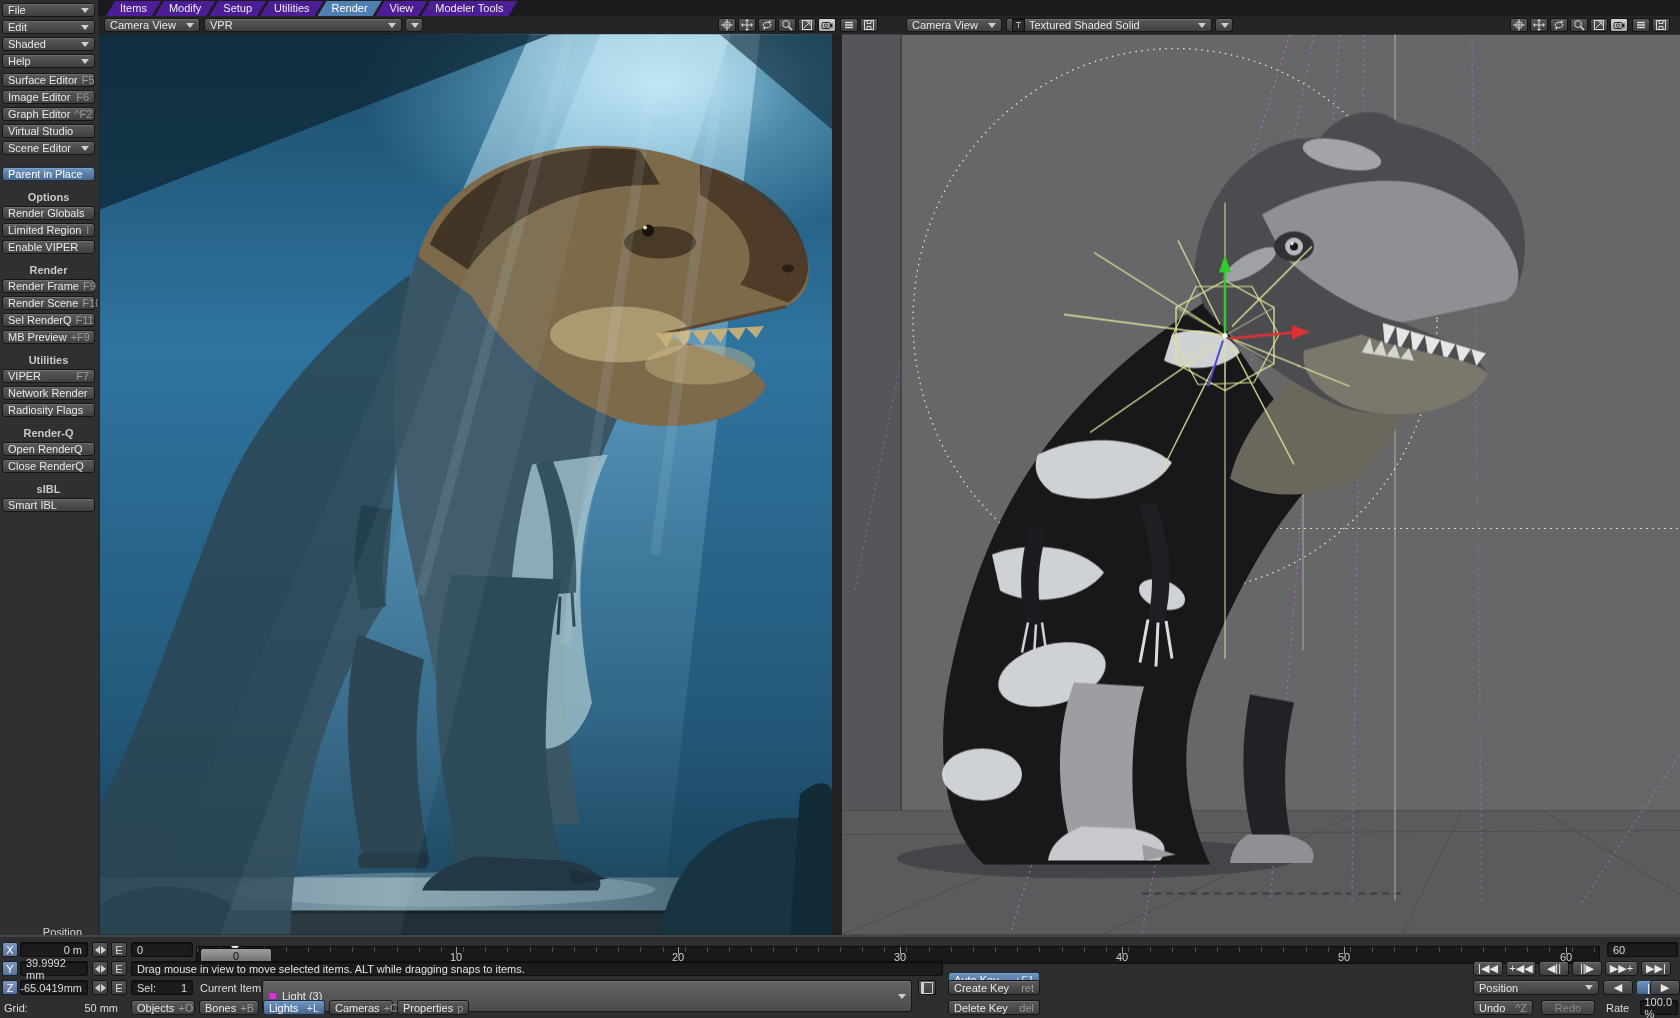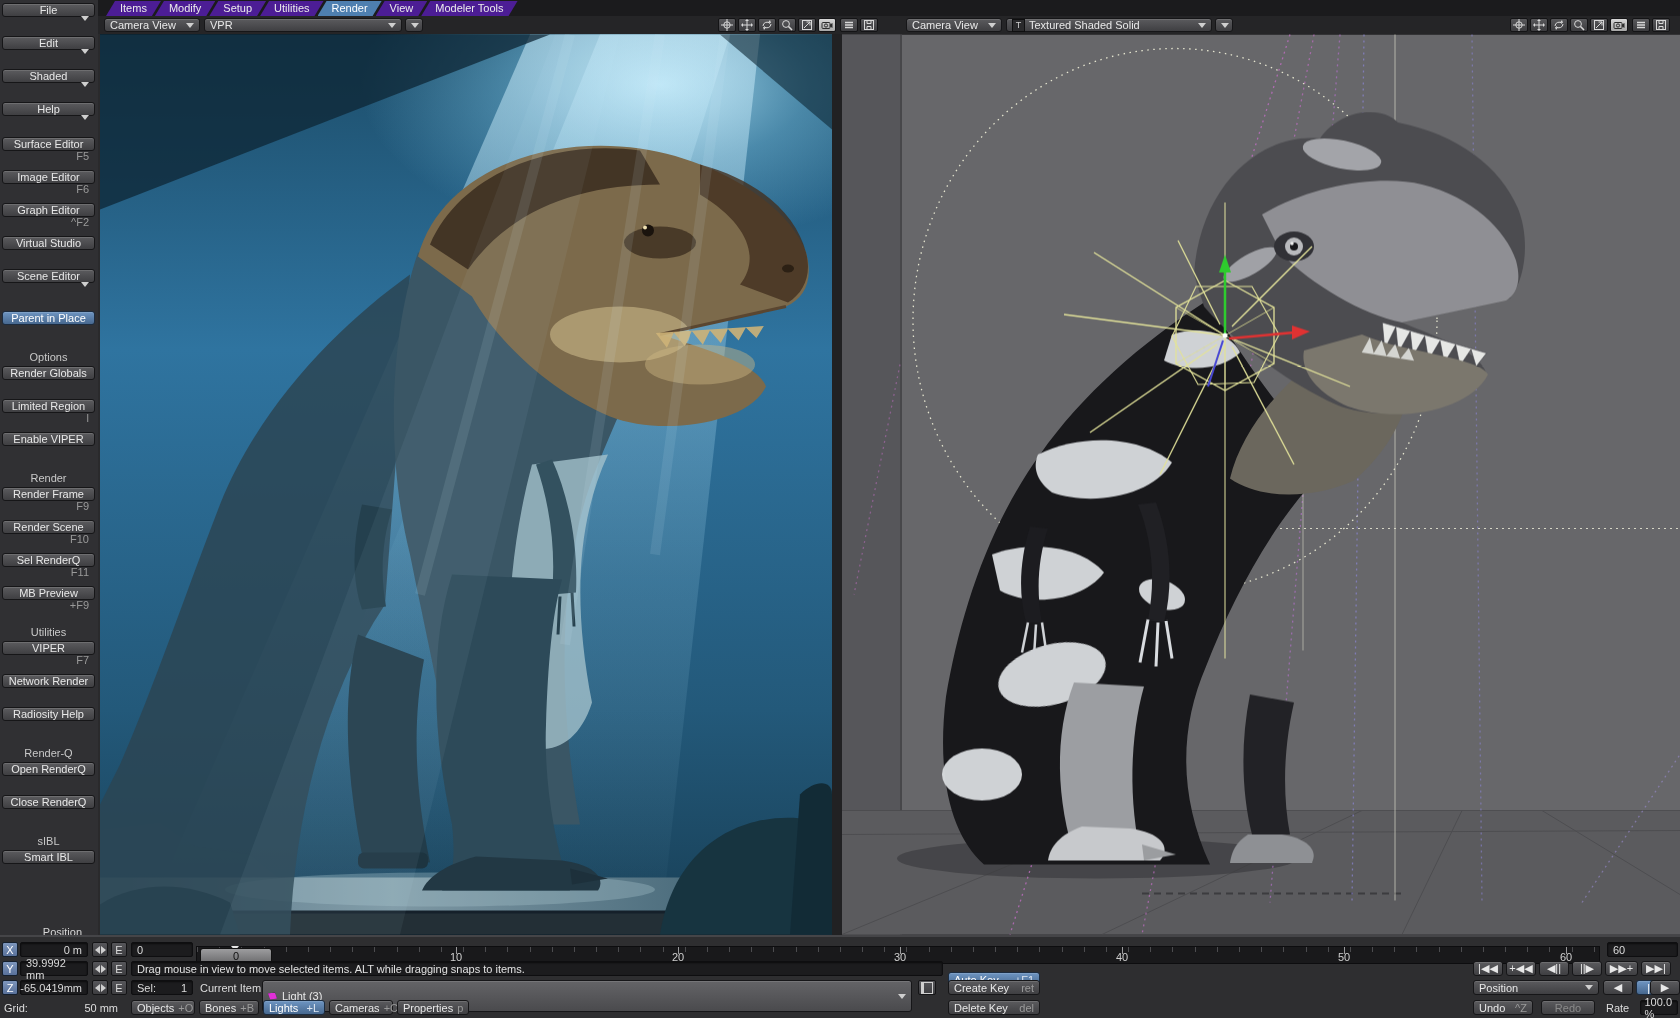--- a/index.html
+++ b/index.html
@@ -17,22 +17,22 @@
   .caret{width:0;height:0;border-left:4px solid transparent;border-right:4px solid transparent;
          border-top:5px solid #cfcfcf;margin-left:auto;}
   .spin{display:flex;align-items:center;justify-content:center;gap:1px;}
   .tri-l{width:0;height:0;border-top:4px solid transparent;border-bottom:4px solid transparent;border-right:5px solid #cfcfcf;}
   .tri-r{width:0;height:0;border-top:4px solid transparent;border-bottom:4px solid transparent;border-left:5px solid #cfcfcf;}
   .field{box-sizing:border-box;background:#1c1c1e;border:1px solid #0e0e10;border-radius:2px;
          box-shadow:inset 0 1px 2px rgba(0,0,0,.6);color:#dadada;display:flex;align-items:center;padding:0 5px;}
   
   .sidebar{position:absolute;left:0;top:0;width:98px;height:1018px;background:#303033;}
   .sb-stack{position:absolute;left:2px;top:3px;width:93px;display:flex;flex-direction:column;}
-  .sb-stack .btn{margin-bottom:19px;flex-direction:column;}
-  .seclabel{text-align:center;color:#c9c9c9;margin:7px 0 3px 0;}
+  .sb-stack .btn{margin-bottom:3px;}
+  .seclabel{text-align:center;color:#c9c9c9;margin:7px 0 3px 0;font-weight:bold;}
   .pos-label{position:absolute;top:926px;right:16px;color:#d6d6d6;}
   
   .tabbar{position:absolute;left:98px;top:0;width:1582px;height:16px;background:#1b1b1d;display:flex;align-items:flex-end;padding-left:8px;box-sizing:border-box;}
   .tab{height:15px;line-height:15px;padding:0 14px;margin-right:-6px;background:#4c1d95;color:#ececec;
        clip-path:polygon(9px 0,100% 0,calc(100% - 9px) 100%,0 100%);cursor:default;}
   .tab.active{background:#4e7fb0;color:#fff;}
   
   .vp-header{position:absolute;left:98px;top:16px;width:1582px;height:18px;background:#252527;}
   .vp-header .btn{position:absolute;top:2px;height:14px;}
   .ib{position:absolute;top:2px;width:18px;height:14px;box-sizing:border-box;border:1px solid #141416;border-radius:2px;
@@ -148,21 +148,21 @@
 
       <div class="seclabel">Utilities</div>
       <div class="btn">
           <span>VIPER</span>
           <span class="sc">F7</span>
         </div>
       <div class="btn">
           <span>Network Render</span>
         </div>
       <div class="btn">
-          <span>Radiosity Help</span>
+          <span>Radiosity Flags</span>
         </div>
 
       <div class="seclabel">Render-Q</div>
       <div class="btn">
           <span>Open RenderQ</span>
         </div>
       <div class="btn">
           <span>Close RenderQ</span>
         </div>
 

